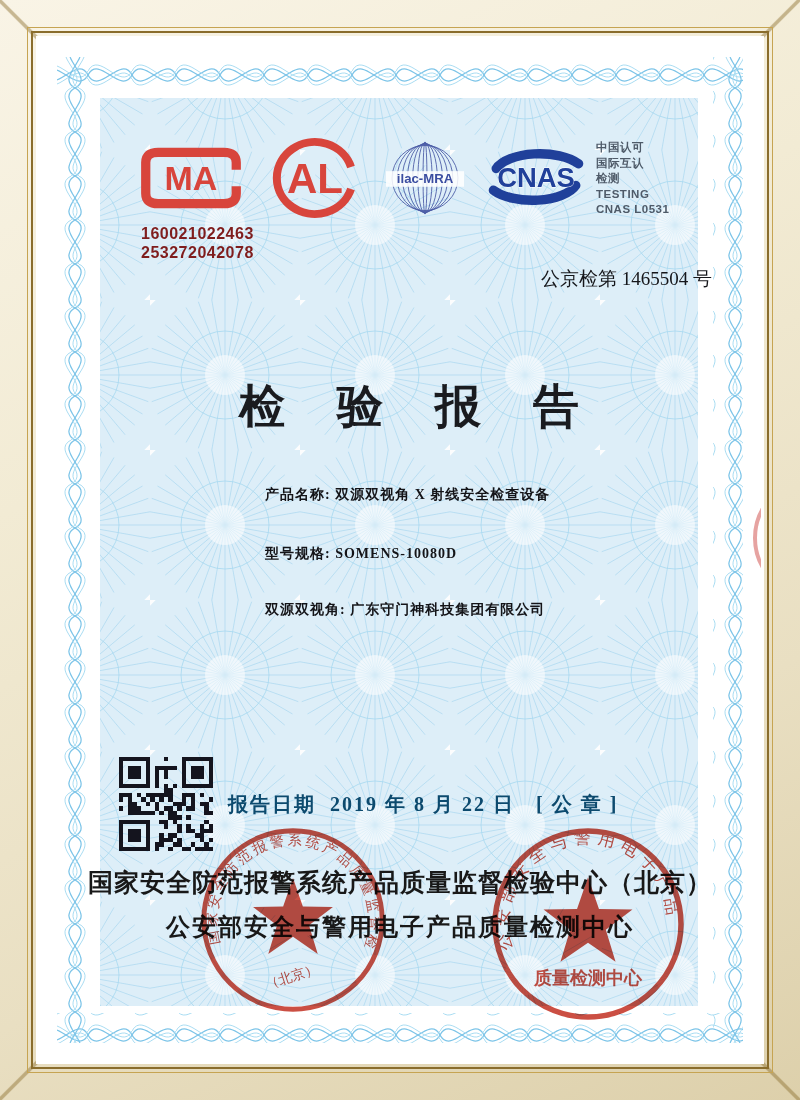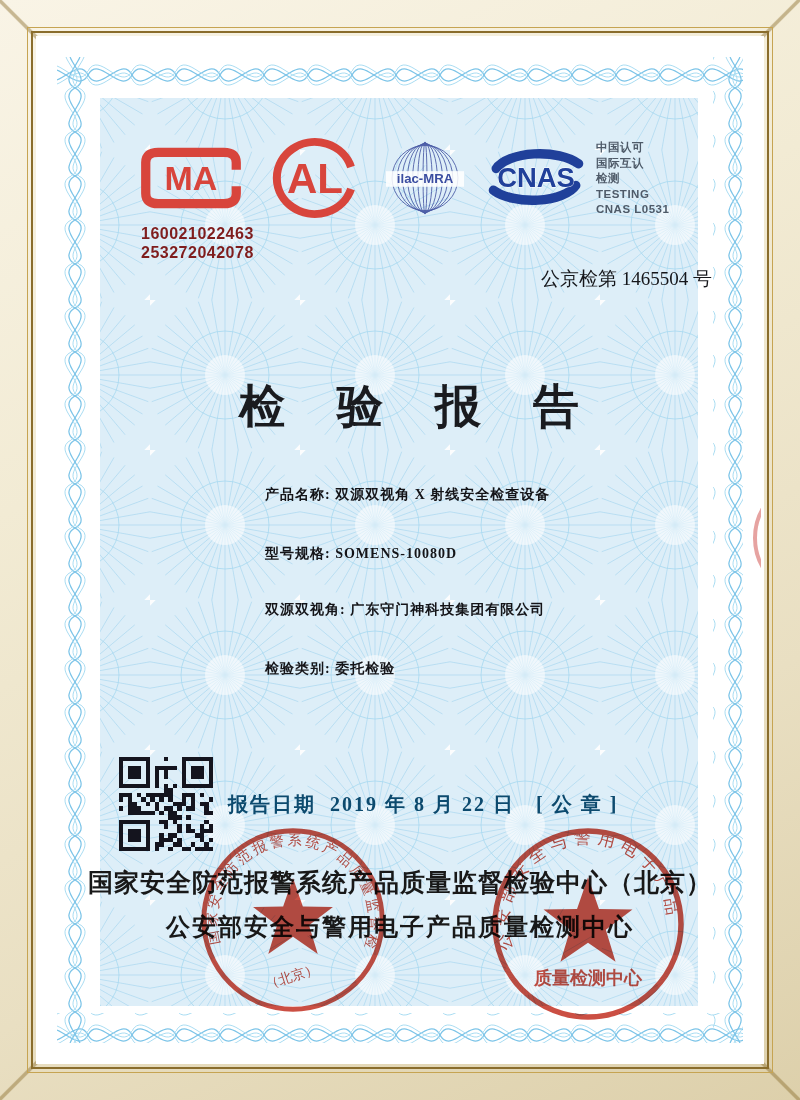--- a/index.html
+++ b/index.html
@@ -179,21 +179,20 @@
   </div>
 
 
   <div class="abs report-no">公京检第 1465504 号</div>
 
   <div class="abs doc-title">检验报告</div>
 
   <div class="abs field f0"><span>产品名称:</span> <span>双源双视角 X 射线安全检查设备</span></div>
   <div class="abs field f1"><span>型号规格:</span> <span>SOMENS-10080D</span></div>
   <div class="abs field f2"><span>双源双视角:</span> <span>广东守门神科技集团有限公司</span></div>
-  <div class="abs field f3"><span>检验类别:</span> <span>委托检验</span></div>
 
   <svg id="qr-svg" class="abs qr" viewBox="0 0 21 21" shape-rendering="crispEdges">
       <rect x="0" y="0" width="1" height="1" fill="#14141e"></rect>
       <rect x="1" y="0" width="1" height="1" fill="#14141e"></rect>
       <rect x="2" y="0" width="1" height="1" fill="#14141e"></rect>
       <rect x="3" y="0" width="1" height="1" fill="#14141e"></rect>
       <rect x="4" y="0" width="1" height="1" fill="#14141e"></rect>
       <rect x="5" y="0" width="1" height="1" fill="#14141e"></rect>
       <rect x="6" y="0" width="1" height="1" fill="#14141e"></rect>
       <rect x="10" y="0" width="1" height="1" fill="#14141e"></rect>

